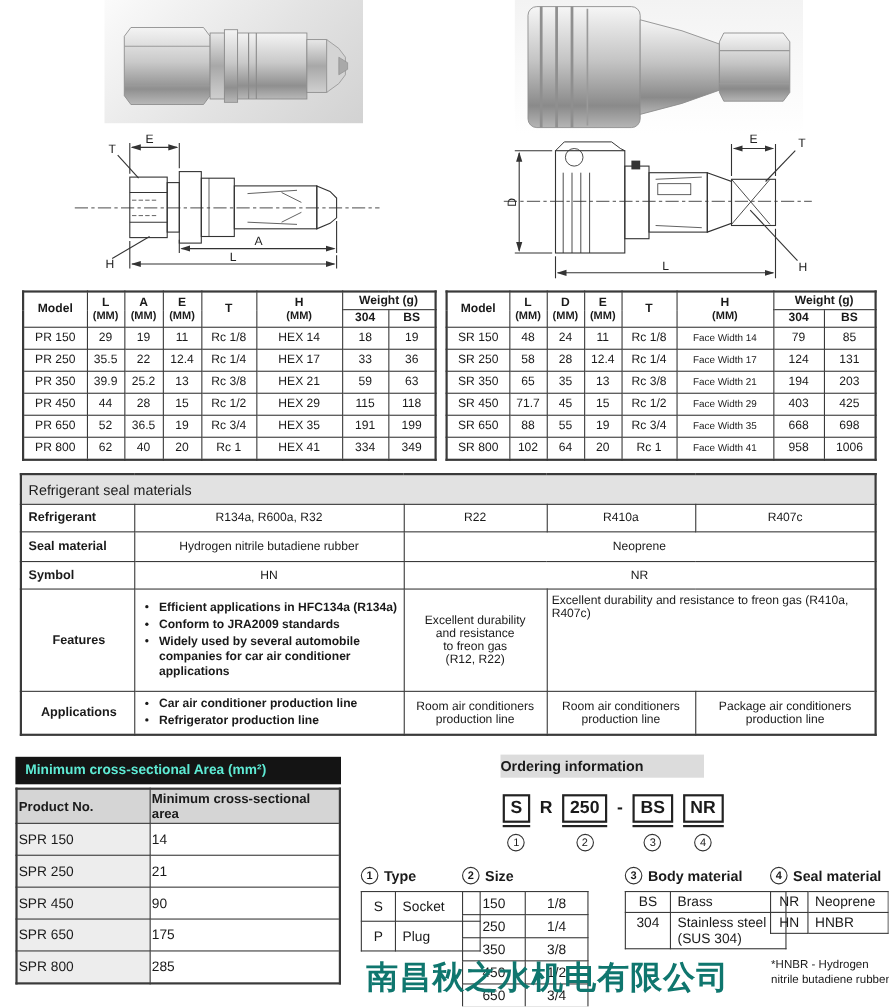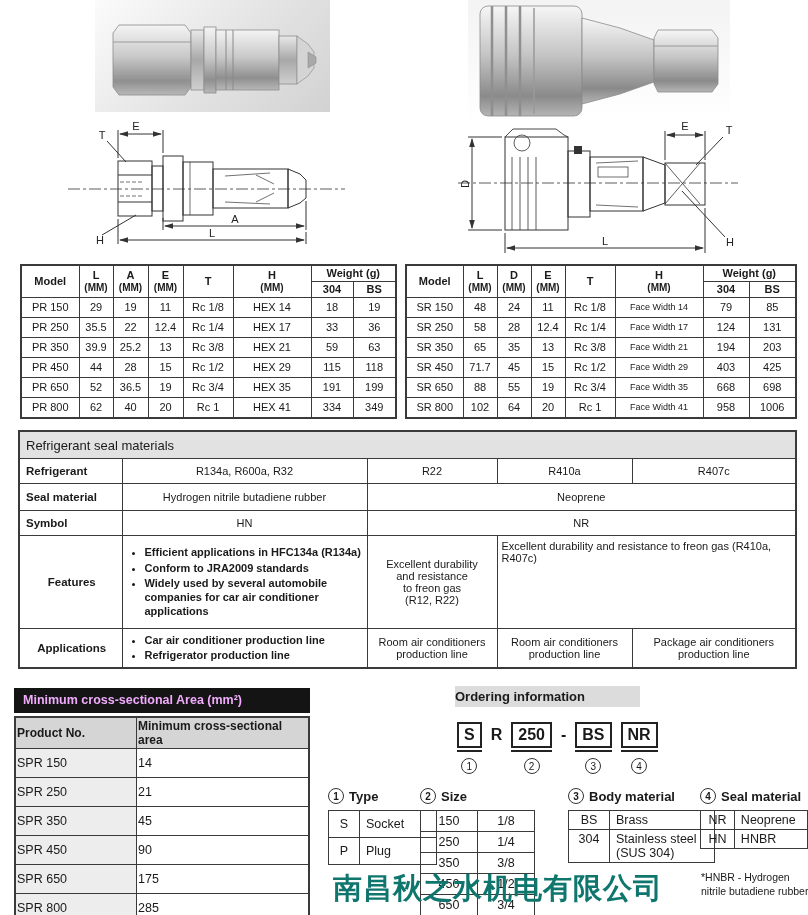--- a/index.html
+++ b/index.html
@@ -36,21 +36,21 @@
   .seal .title-row td{background:#e2e2e2;text-align:left;font-size:13px;padding:4px 6px;height:18px;}
   .seal th{font-weight:bold;text-align:left;padding-left:6px;font-size:11.5px;}
   .seal td.ctr{text-align:center;margin-top:20px;}
   .seal ul{margin:2px 0 2px 0;padding-left:18px;font-weight:bold;}
   .seal li{margin:1px 0;line-height:1.3;text-align:left;}
   .seal .pre{white-space:pre-line;text-align:center;}
   .seal .toptext{vertical-align:top;text-align:left;padding-top:4px;}
 
   
   .minarea{position:absolute;left:14px;top:688px;width:296px;}
-  .black-bar{background:#141414;color:#f0abfc;font-weight:bold;font-size:12.5px;height:25px;line-height:25px;padding-left:9px;}
+  .black-bar{background:#141414;color:#5eead4;font-weight:bold;font-size:12.5px;height:25px;line-height:25px;padding-left:9px;}
   .minarea table{width:296px;margin-top:3px;border:2px solid #3a3a3a;font-size:12.5px;table-layout:fixed;}
   .minarea th,.minarea td{border:1.5px solid #3a3a3a;text-align:left;height:26px;}
   .minarea th{background:#d5d5d5;font-size:12px;}
   .minarea th:first-child{width:118px;}
   .minarea tbody td:first-child{background:#ededed;}
 
   
   .ordering-title{position:absolute;left:455px;top:686px;width:185px;height:21px;background:#dcdcdc;
                   font-weight:bold;font-size:13px;text-align:left;line-height:21px;}
   .pn-row{position:absolute;left:457px;top:722px;display:flex;align-items:flex-start;gap:9px;}
@@ -478,24 +478,20 @@
       <tbody>
           <tr>
             <td>SPR 150</td>
             <td>14</td>
           </tr>
           <tr>
             <td>SPR 250</td>
             <td>21</td>
           </tr>
           <tr>
-            <td>SPR 350</td>
-            <td>45</td>
-          </tr>
-          <tr>
             <td>SPR 450</td>
             <td>90</td>
           </tr>
           <tr>
             <td>SPR 650</td>
             <td>175</td>
           </tr>
           <tr>
             <td>SPR 800</td>
             <td>285</td>

